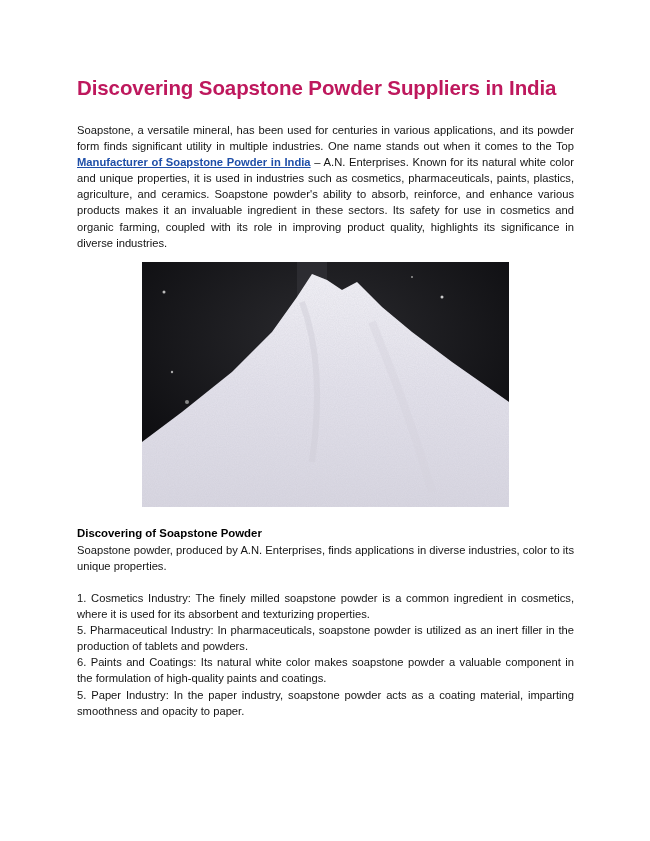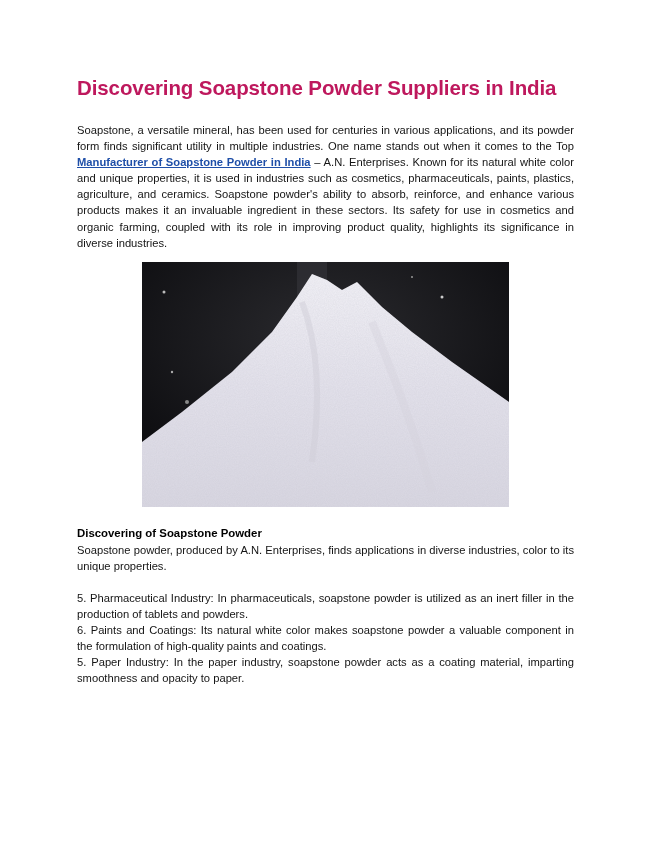--- a/index.html
+++ b/index.html
@@ -52,16 +52,17 @@
     <path d="M160 40 C175 80 180 130 170 200" stroke="#cfcdd8" stroke-width="6" fill="none" opacity="0.5"></path>
     <path d="M230 60 C250 110 270 160 290 230" stroke="#d4d2dc" stroke-width="8" fill="none" opacity="0.4"></path>
   </svg>
 </div>
 
 <h2 class="section-title">Discovering of Soapstone Powder</h2>
 
 <p class="para sec-intro">Soapstone powder, produced by A.N. Enterprises, finds applications in diverse industries, color to its unique properties.</p>
 
 <ol class="list">
+  <li>1. Cosmetics Industry: The finely milled soapstone powder is a common ingredient in cosmetics, where it is used for its absorbent and texturizing properties.</li>
   <li>5. Pharmaceutical Industry: In pharmaceuticals, soapstone powder is utilized as an inert filler in the production of tablets and powders.</li>
   <li>6. Paints and Coatings: Its natural white color makes soapstone powder a valuable component in the formulation of high-quality paints and coatings.</li>
   <li>5. Paper Industry: In the paper industry, soapstone powder acts as a coating material, imparting smoothness and opacity to paper.</li>
 </ol>
 
 </body></html>

